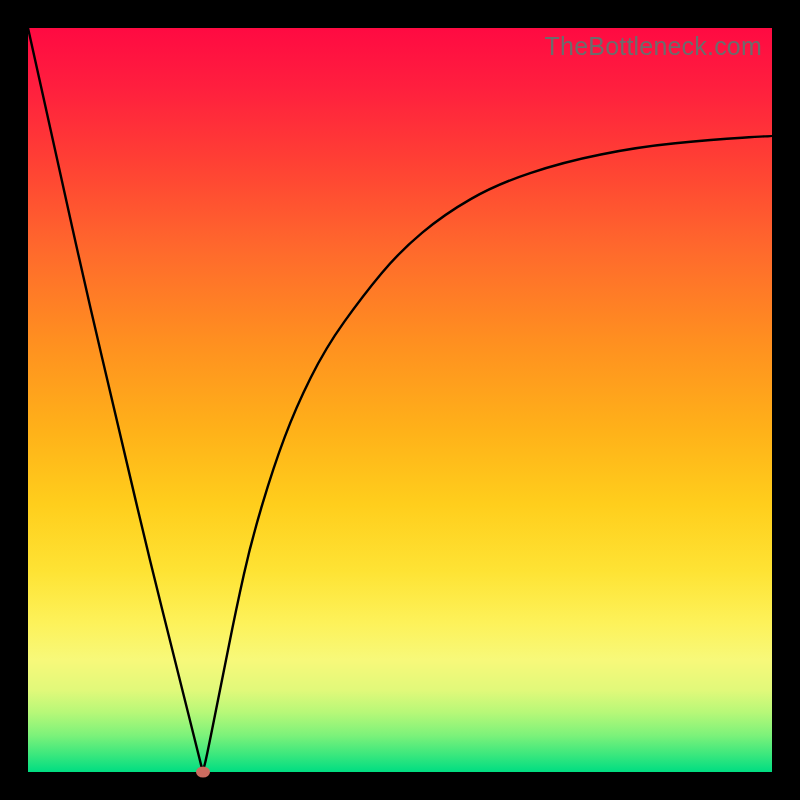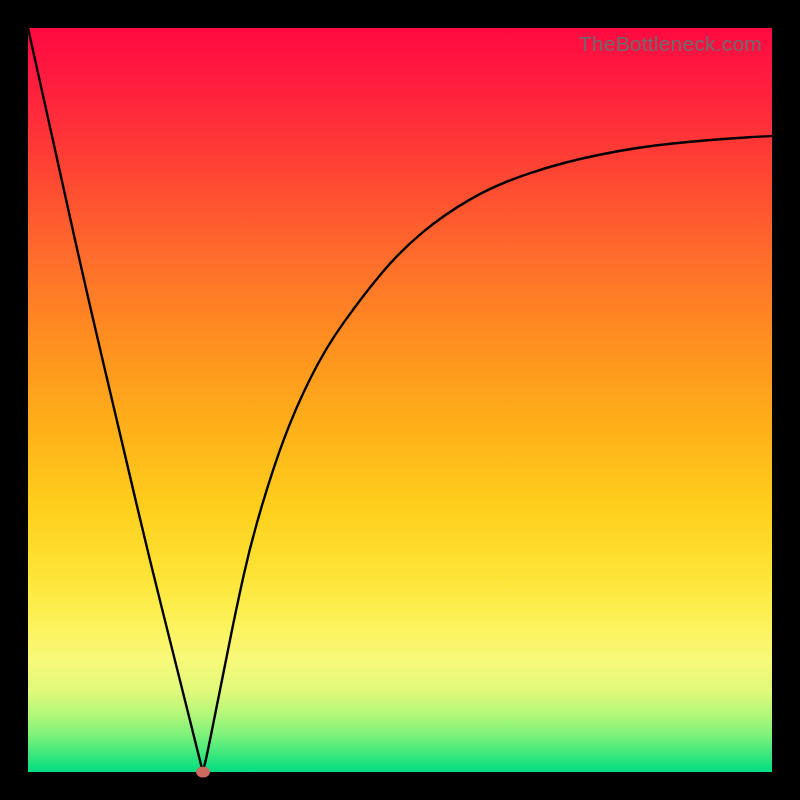--- a/index.html
+++ b/index.html
@@ -41,21 +41,21 @@
       #7ef27a 95%,
       #3fe87d 97.5%,
       #00dd82 100%
     );
   }
   .attribution {
     position: absolute;
     top: 4px;
     right: 10px;
     color: #6c6c6c;
-    font-size: 21px;
+    font-size: 25px;
     font-weight: 400;
     letter-spacing: 0.2px;
   }
   svg.curve {
     position: absolute;
     inset: 0;
     width: 100%;
     height: 100%;
   }
   .curve path {

